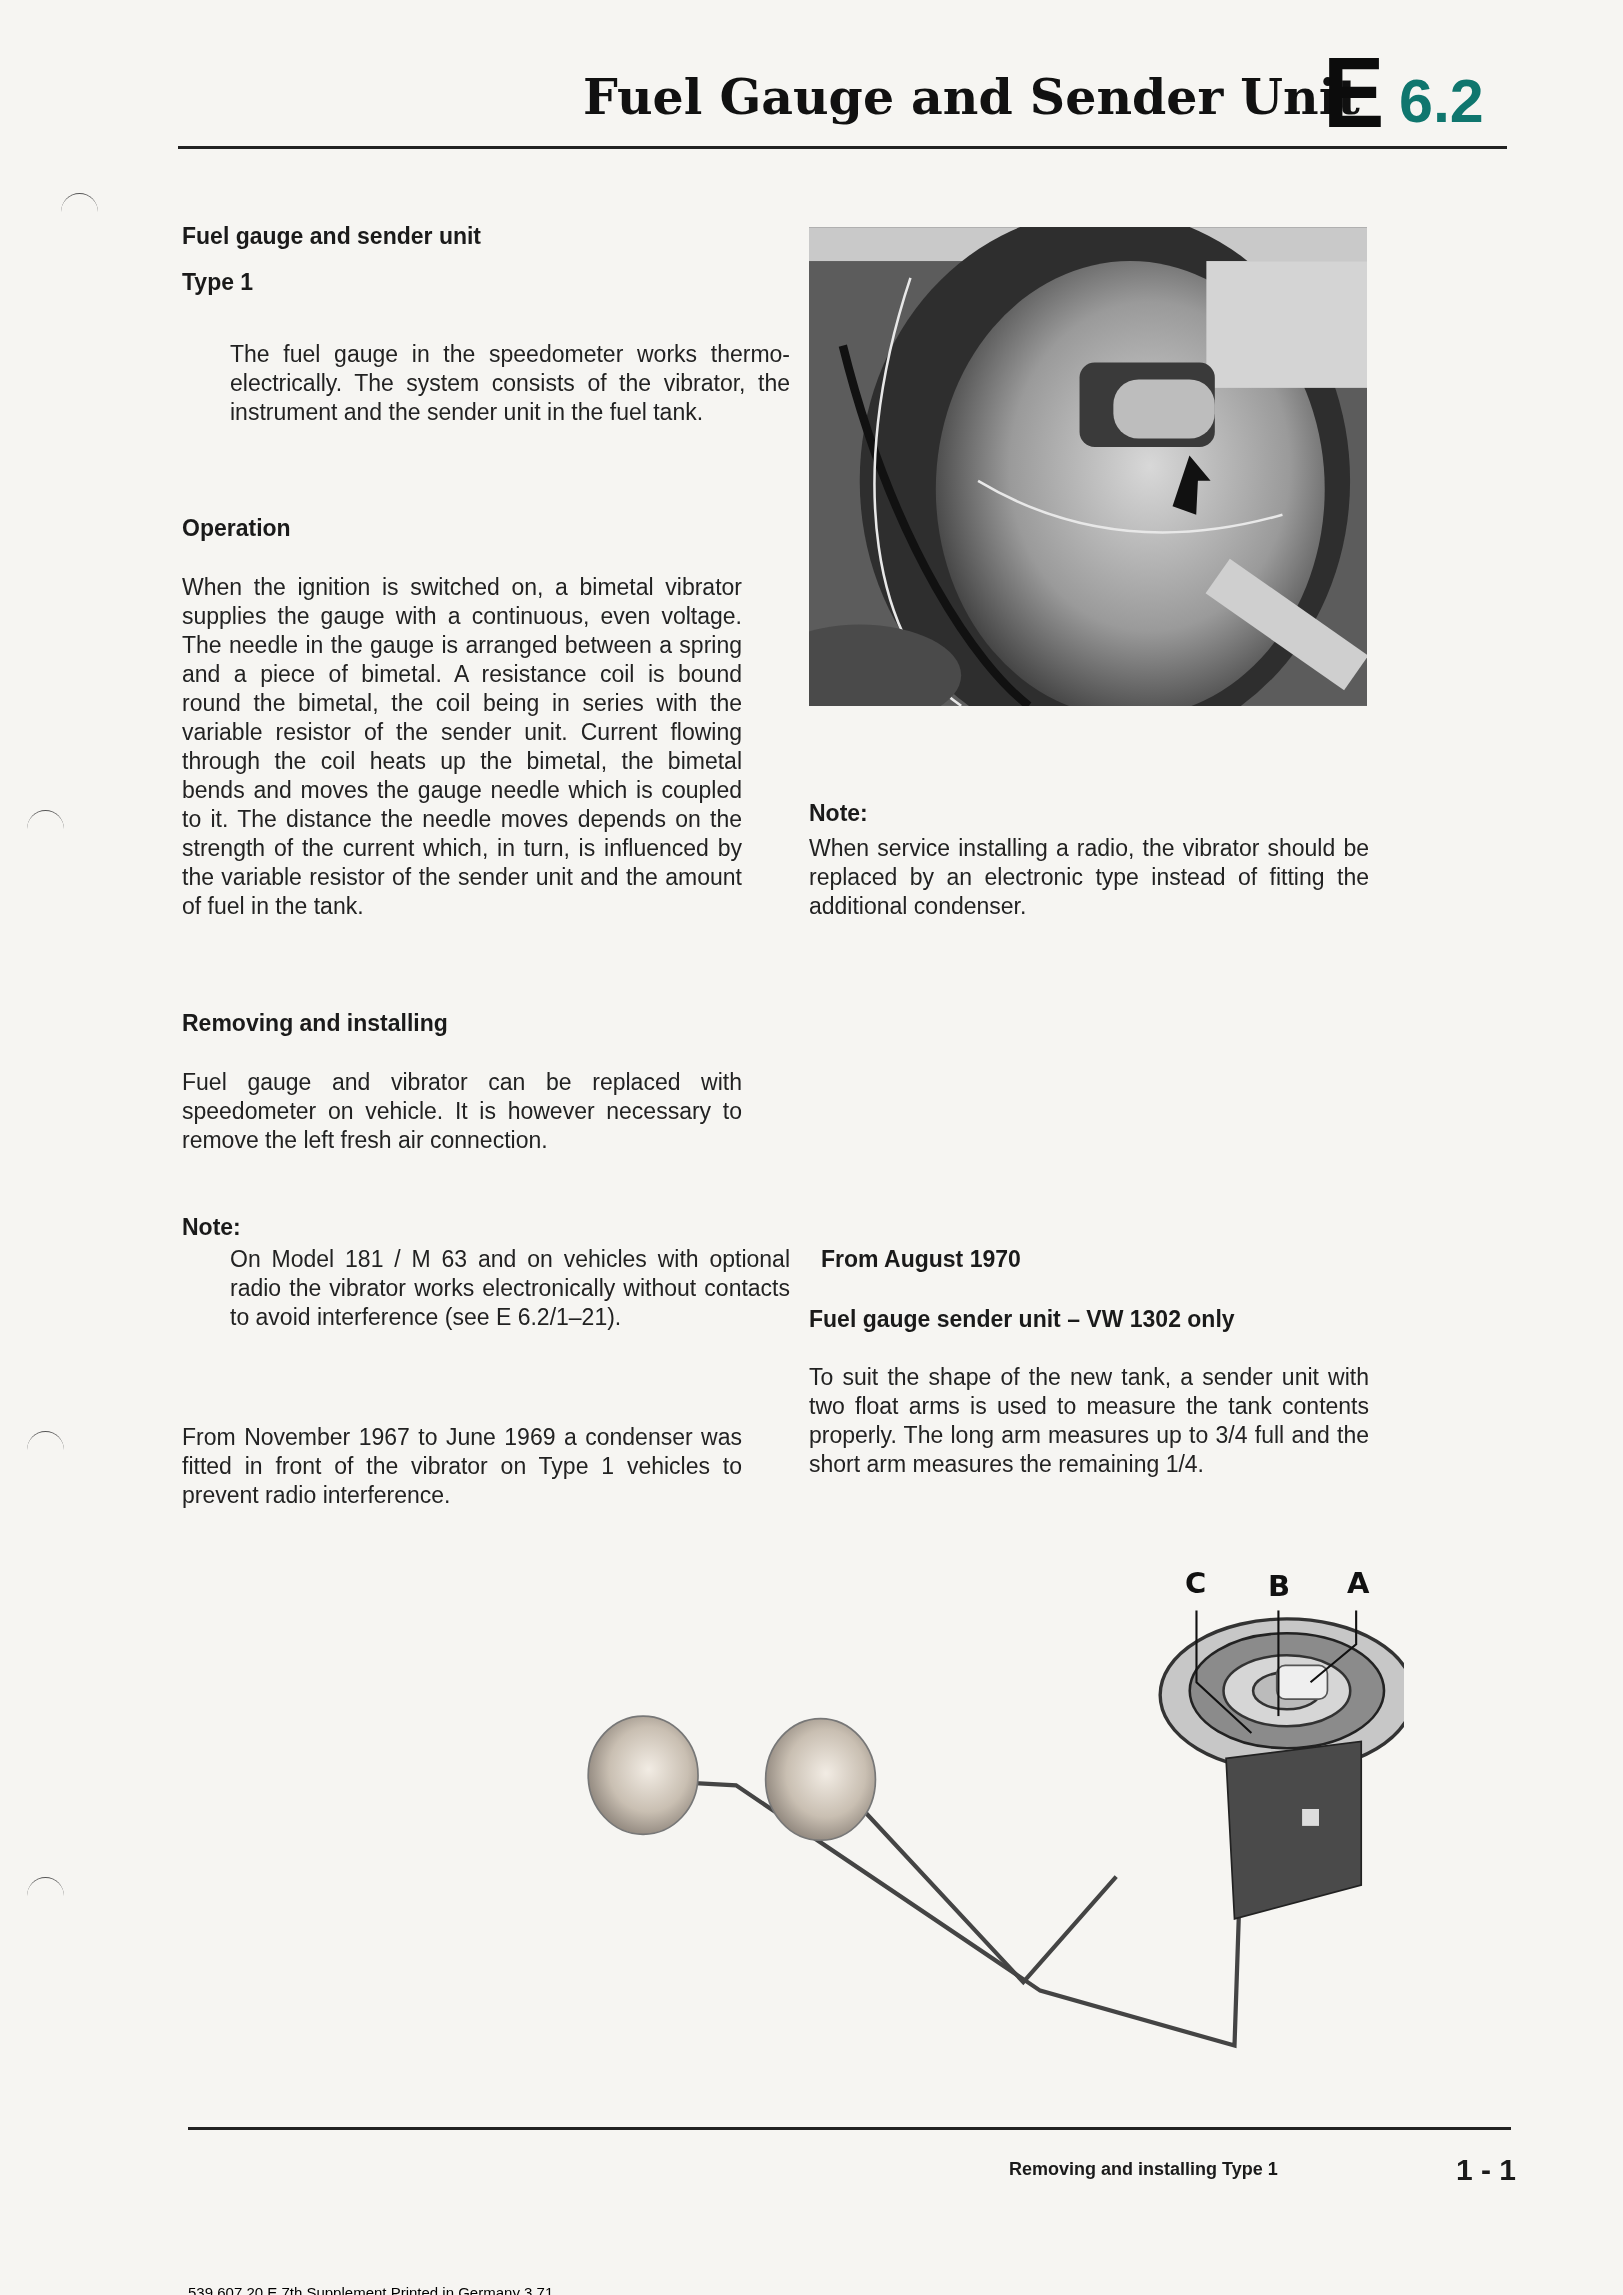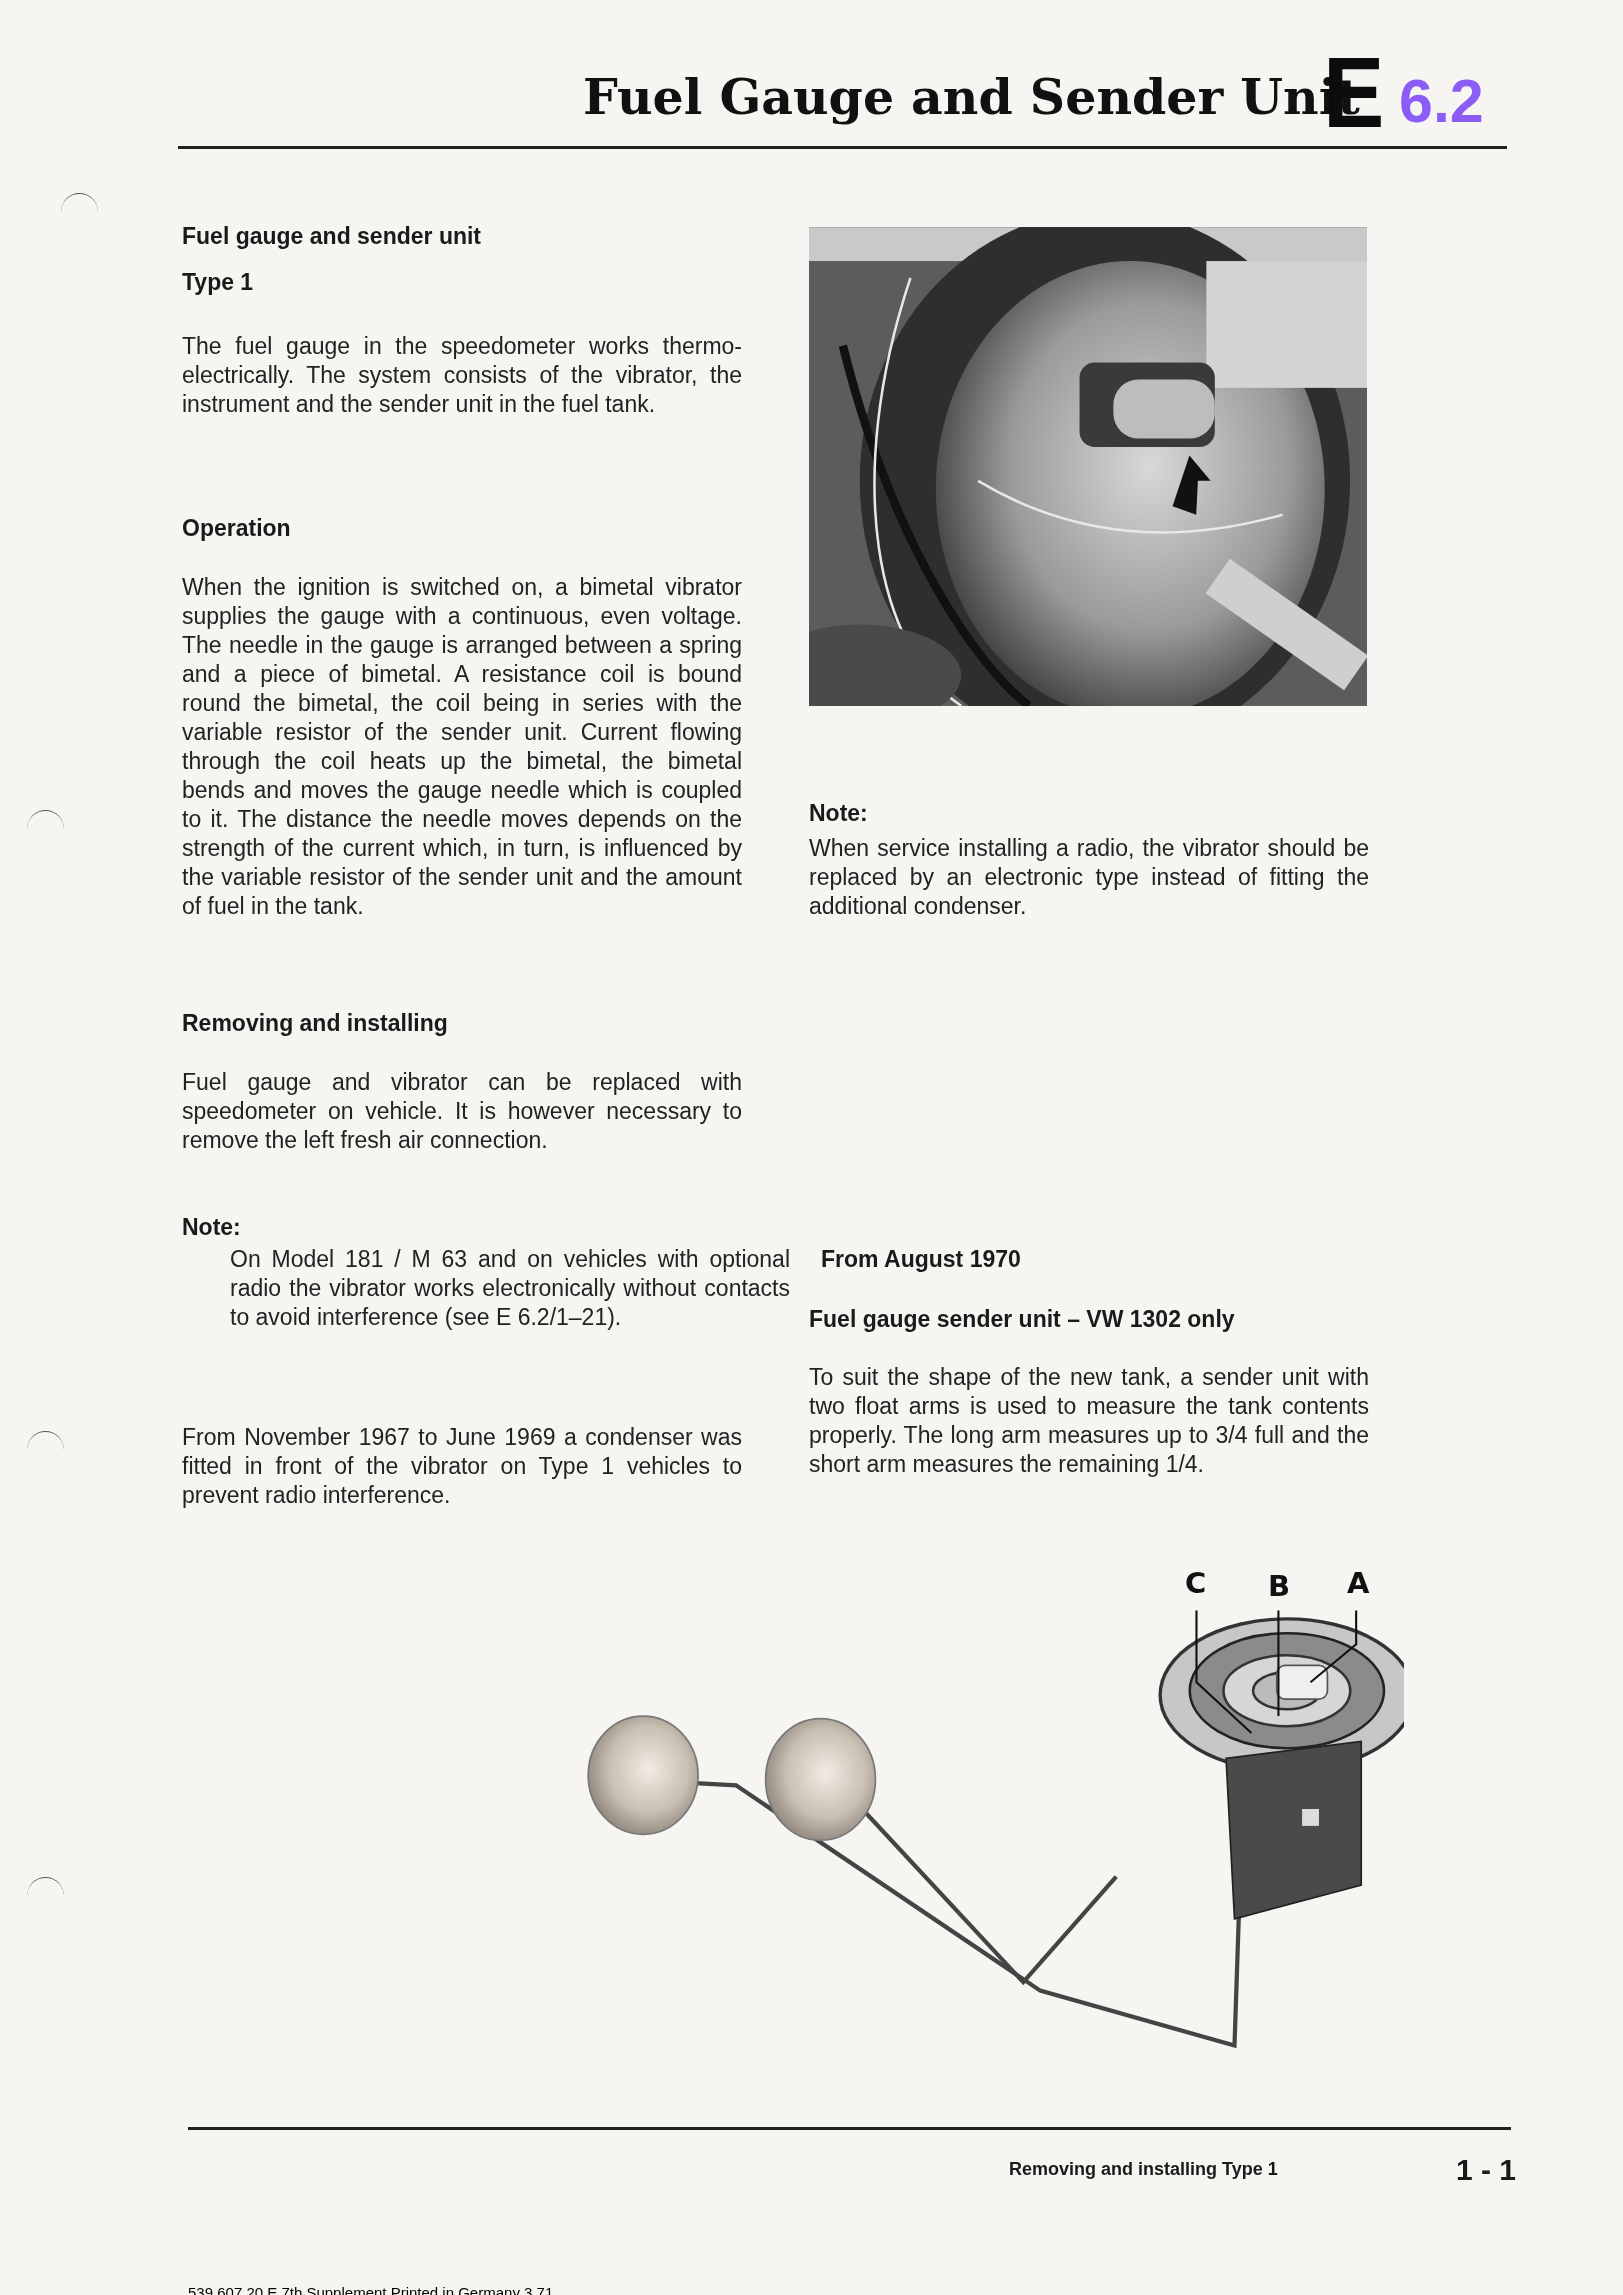--- a/index.html
+++ b/index.html
@@ -12,21 +12,21 @@
   .title {
     left:583px; top:68px; font-family:"DejaVu Serif", serif; font-weight:bold;
     font-size:49px; letter-spacing:0px; color:#111;
   }
   .sec-E {
     left:1323px; top:42px; font-family:"Liberation Sans", sans-serif; font-weight:bold;
     font-size:100px; line-height:100px; color:#0c0c0c; transform:scaleX(0.92); transform-origin:left;
   }
   .sec-num {
     left:1399px; top:71px; font-family:"Liberation Sans", sans-serif; font-weight:bold;
-    font-size:61px; line-height:61px; color:#8b5cf6;
+    font-size:61px; line-height:61px; color:#0f766e;
   }
   .rule-top { left:178px; top:146px; width:1329px; height:2.5px; background:#222; }
   .rule-bottom { left:188px; top:2127px; width:1323px; height:2.5px; background:#222; }
   .col-l { left:182px; width:560px; }
   .col-r { left:809px; width:560px; }
   .h { font-weight:bold; font-size:23px; line-height:29px; }
   .p { font-size:23px; line-height:29px; text-align:justify; color:#222; }
   .foot-label { left:1009px; top:2159px; font-weight:bold; font-size:18px; }
   .foot-page { left:1456px; top:2153px; font-weight:bold; font-size:30px; }
   .imprint { left:188px; top:2238px; font-size:15px; color:#000000;margin-top:46px; }
@@ -47,21 +47,21 @@
 <div class="abs sec-num">6.2</div>
 <div class="abs rule-top"></div>
 
 <div class="abs margin-mark" style="left:61px;top:193px;"></div>
 <div class="abs margin-mark" style="left:27px;top:810px;"></div>
 <div class="abs margin-mark" style="left:27px;top:1431px;"></div>
 <div class="abs margin-mark" style="left:27px;top:1877px;"></div>
 
 <div class="abs col-l h" style="top:222px;">Fuel gauge and sender unit</div>
 <div class="abs col-l h" style="top:268px;">Type 1</div>
-<div class="abs col-l p" style="top:332px;">The fuel gauge in the speedometer works thermo-electrically. The system consists of the vibrator, the instrument and the sender unit in the fuel tank.</div>
+<div class="abs col-l p" style="top:340px;margin-left:48px;">The fuel gauge in the speedometer works thermo-electrically. The system consists of the vibrator, the instrument and the sender unit in the fuel tank.</div>
 <div class="abs col-l h" style="top:514px;">Operation</div>
 <div class="abs col-l p" style="top:573px;">When the ignition is switched on, a bimetal vibrator supplies the gauge with a continuous, even voltage. The needle in the gauge is arranged between a spring and a piece of bimetal. A resistance coil is bound round the bimetal, the coil being in series with the variable resistor of the sender unit. Current flowing through the coil heats up the bimetal, the bimetal bends and moves the gauge needle which is coupled to it. The distance the needle moves depends on the strength of the current which, in turn, is influenced by the variable resistor of the sender unit and the amount of fuel in the tank.</div>
 <div class="abs col-l h" style="top:1009px;">Removing and installing</div>
 <div class="abs col-l p" style="top:1068px;">Fuel gauge and vibrator can be replaced with speedometer on vehicle. It is however necessary to remove the left fresh air connection.</div>
 <div class="abs col-l h" style="top:1213px;">Note:</div>
 <div class="abs col-l p" style="top:1245px;margin-left:48px;">On Model 181 / M 63 and on vehicles with optional radio the vibrator works electronically without contacts to avoid interference (see E 6.2/1–21).</div>
 <div class="abs col-l p" style="top:1423px;">From November 1967 to June 1969 a condenser was fitted in front of the vibrator on Type 1 vehicles to prevent radio interference.</div>
 
 <div class="abs photo">
   <svg width="558" height="479" viewBox="0 0 660 566">

